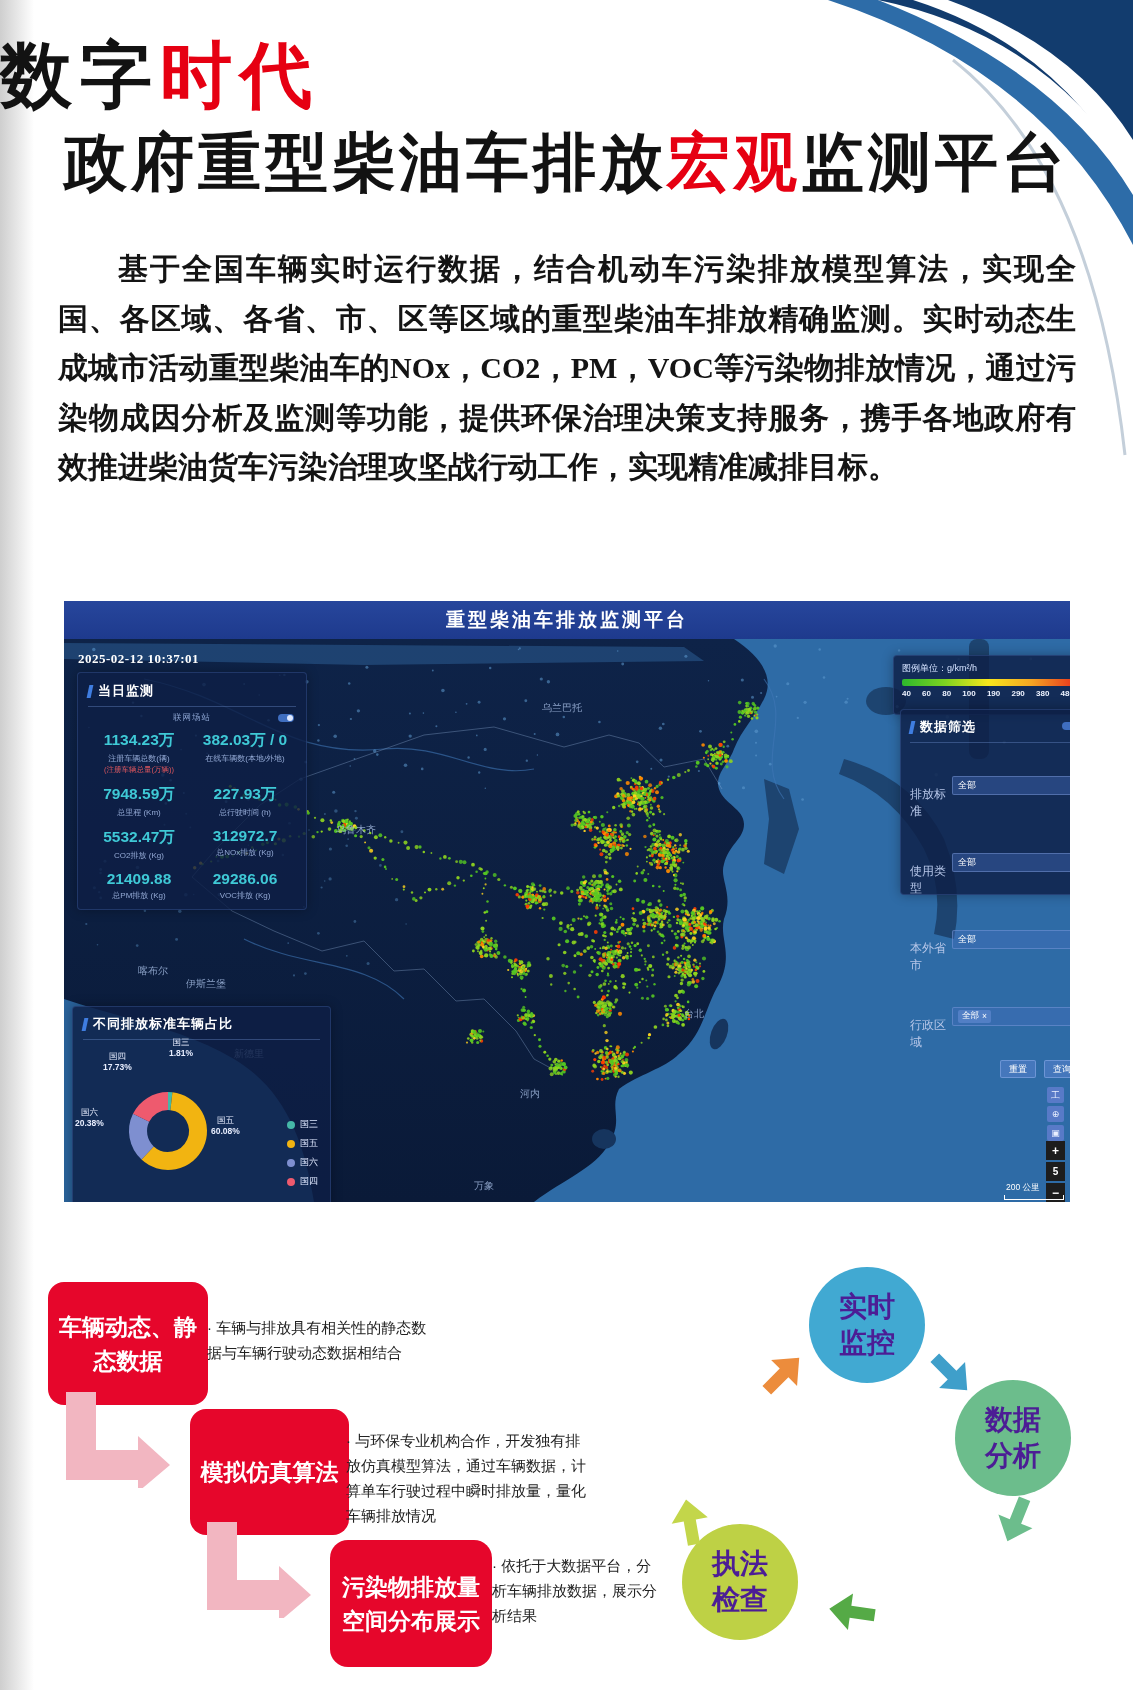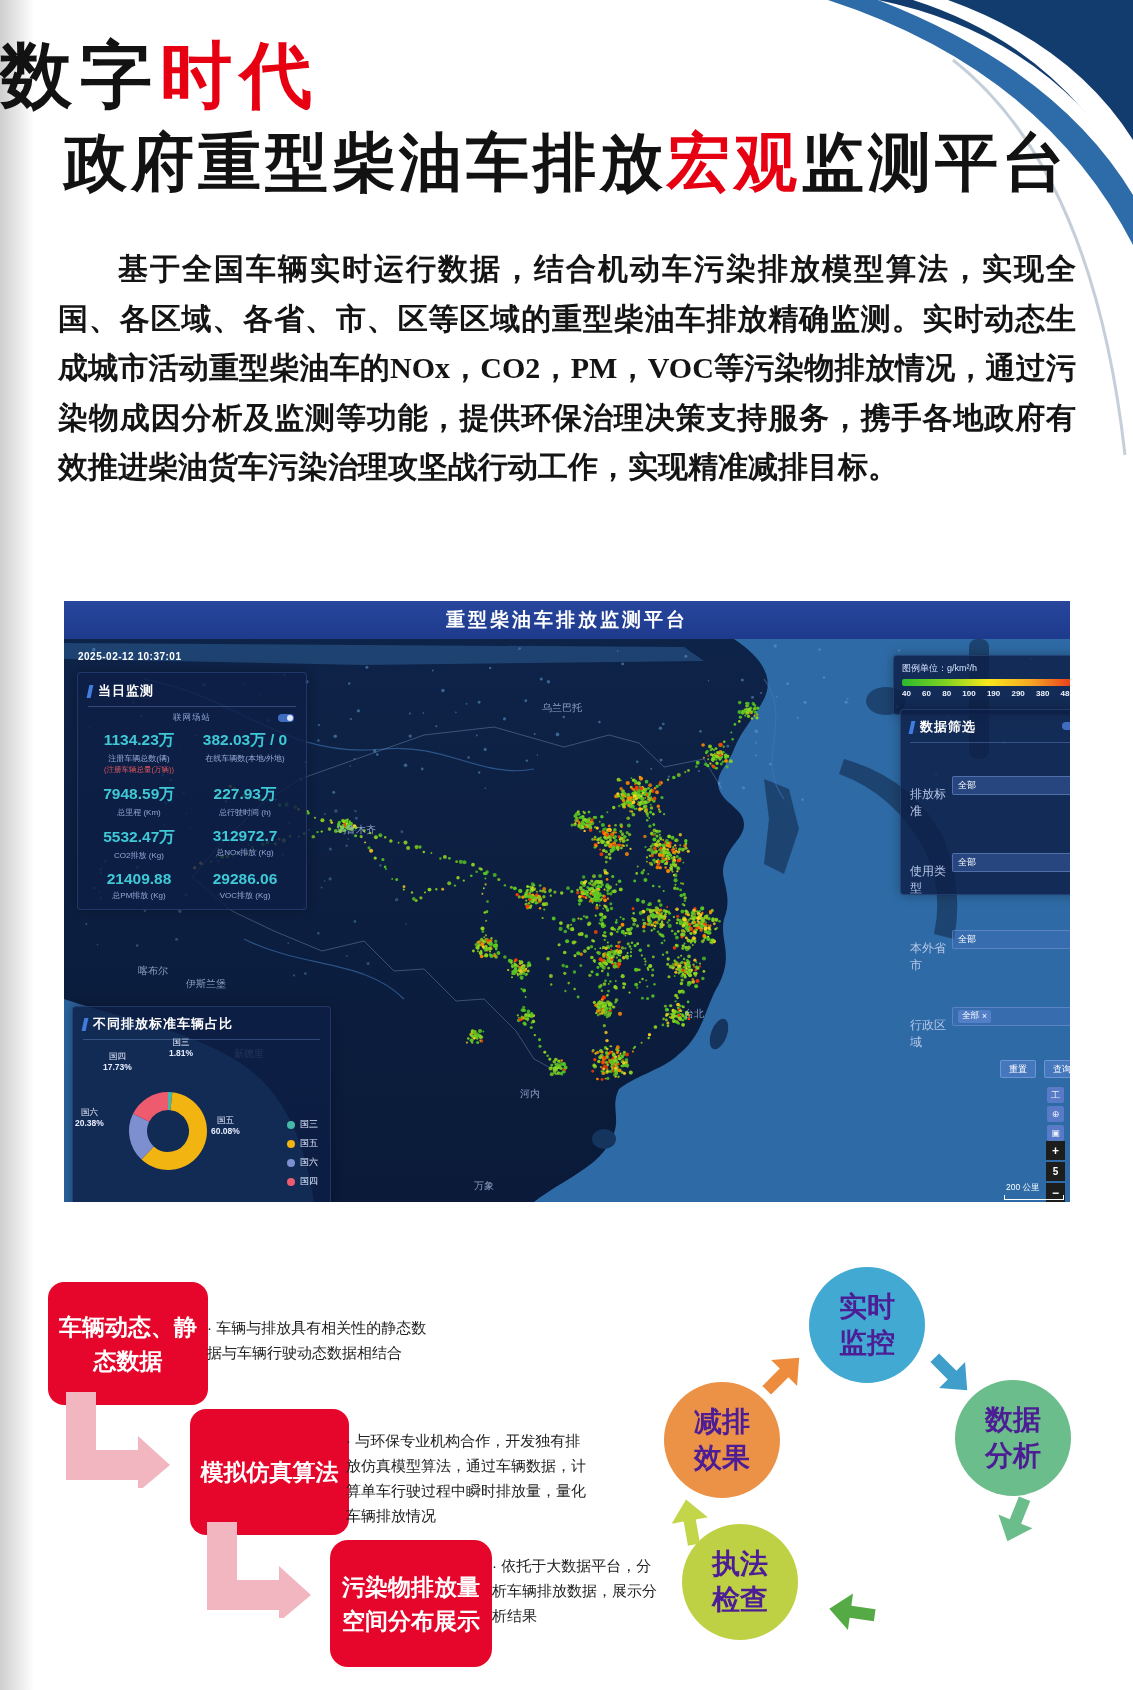--- a/index.html
+++ b/index.html
@@ -16,21 +16,21 @@
   
   .intro{top:244px;left:58px;width:1018px;font-family:"Liberation Serif","DejaVu Serif",serif;
     font-size:30px;line-height:49.5px;color:#141414;font-weight:600;text-align:justify;text-indent:2em;}
   
   .dash{left:64px;top:601px;width:1006px;height:601px;background:#0c1d3e;border-radius:31px;}
   .dash-header{left:0;top:0;width:1006px;height:38px;background:linear-gradient(180deg,#27469c,#1e3a8d);
     display:flex;align-items:center;justify-content:center;color:#fff;font-size:19px;font-weight:bold;letter-spacing:3px;}
   .map{left:0;top:38px;width:1006px;height:563px;background:linear-gradient(180deg,#0e2348,#0a1a38);overflow:hidden;}
   .map svg.layer{position:absolute;left:0;top:0;}
   .maplabel{position:absolute;color:#9db4da;font-size:10px;white-space:nowrap;opacity:.85;}
-  .timestamp{left:14px;top:12px;color:#fff;font-size:10px;font-weight:bold;letter-spacing:.5px;}
+  .timestamp{left:14px;top:12px;color:#fff;font-size:13px;font-weight:bold;letter-spacing:.5px;font-family:Liberation Serif, serif;}
   .panel{background:rgba(13,31,70,.82);border:1px solid rgba(90,130,210,.25);border-radius:4px;box-shadow:0 0 12px rgba(0,0,0,.3);}
   .ptitle{display:flex;align-items:center;gap:6px;color:#fff;font-size:13px;font-weight:bold;letter-spacing:1px;}
   .pbar{display:inline-block;width:4px;height:13px;background:#3f7de0;transform:skewX(-12deg);}
   .divider{height:1px;background:rgba(120,155,220,.35);margin:6px 0 4px;}
   
   .today{left:13px;top:33px;width:208px;height:218px;padding:9px 10px;}
   .subrow{display:flex;align-items:center;justify-content:center;position:relative;height:14px;}
   .subrow .sublabel{color:#8aa2cf;font-size:8.5px;letter-spacing:1px;}
   .toggle{position:absolute;right:2px;top:3px;width:16px;height:8px;border-radius:4px;background:#3f6ec0;}
   .toggle i{position:absolute;right:1px;top:1px;width:6px;height:6px;border-radius:50%;background:#dfe9ff;}
@@ -2700,23 +2700,20 @@
 
   <div class="ccircle" style="left: 809px; top: 1267px; background: rgb(65, 169, 210);">
       <span>实时监控</span>
     </div>
   <div class="ccircle" style="left: 955px; top: 1380px; background: rgb(108, 189, 140);">
       <span>数据分析</span>
     </div>
   <div class="ccircle" style="left: 682px; top: 1524px; background: rgb(190, 209, 69);">
       <span>执法检查</span>
     </div>
-  <div class="ccircle" style="left: 664px; top: 1382px; background: rgb(235, 146, 71);">
-      <span>减排效果</span>
-    </div>
 
   <svg class="carrow" style="left:925px;top:1348px;transform:rotate(45deg);" viewBox="0 0 34 34">
     <path d="M2,13 L18,13 L18,5 L32,17 L18,29 L18,21 L2,21 Z" fill="#3f9fca"></path>
     </svg>
   <svg class="carrow" style="left:990px;top:1494px;transform:rotate(112deg);" viewBox="0 0 34 34">
     <path d="M2,13 L18,13 L18,5 L32,17 L18,29 L18,21 L2,21 Z" fill="#6cbd8c"></path>
     </svg>
   <svg class="carrow" style="left:826px;top:1586px;transform:rotate(188deg);" viewBox="0 0 34 34">
     <path d="M2,13 L18,13 L18,5 L32,17 L18,29 L18,21 L2,21 Z" fill="#55aa46"></path>
     </svg>

